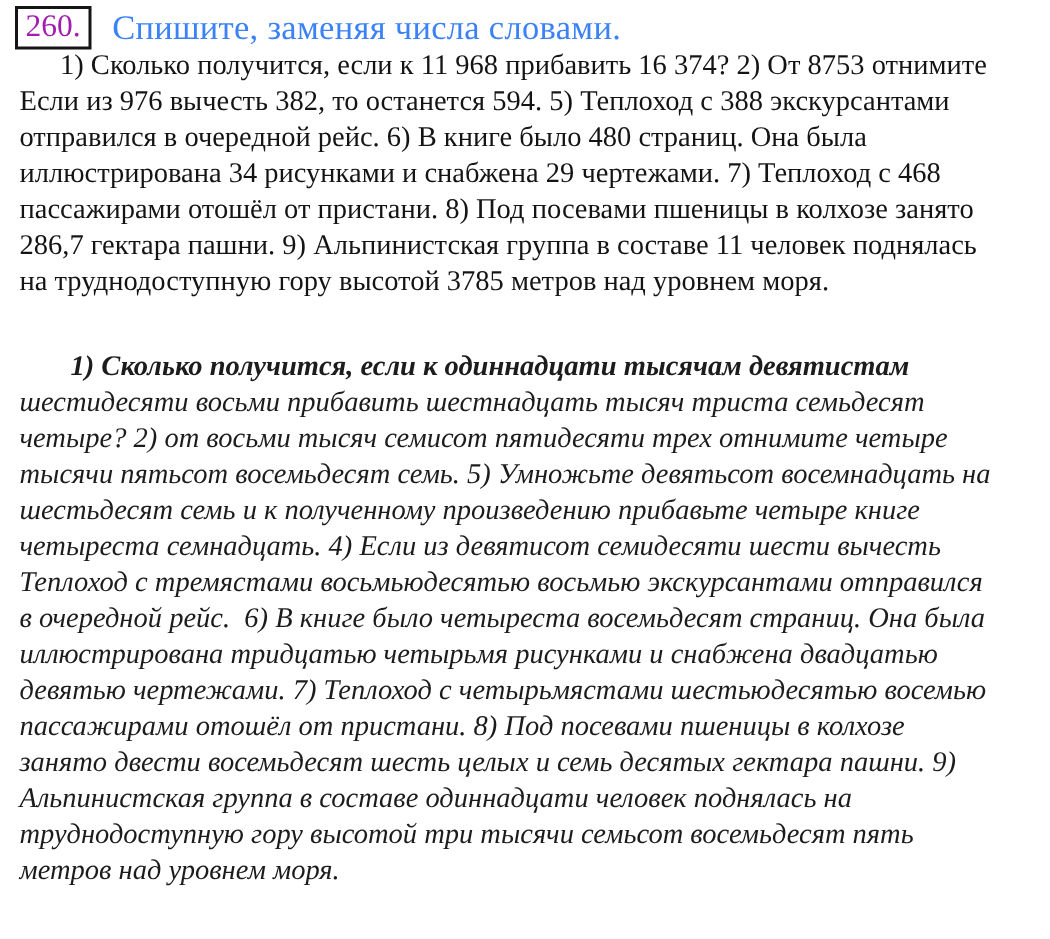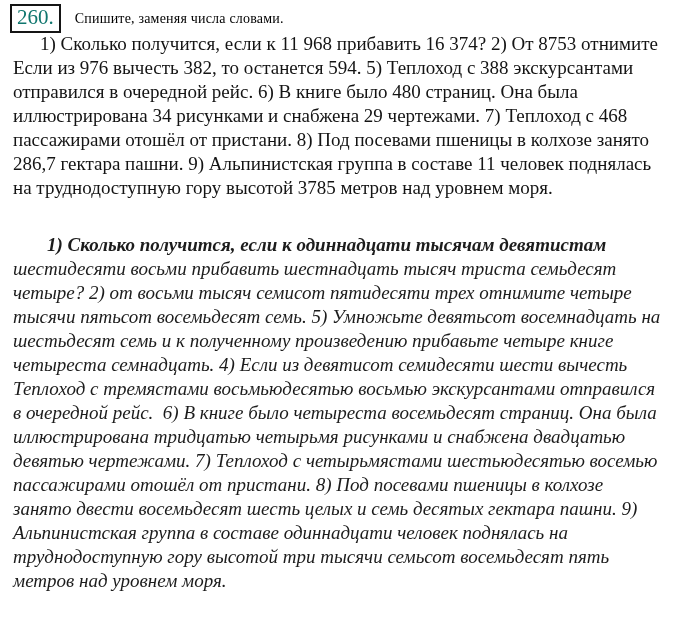--- a/index.html
+++ b/index.html
@@ -22,27 +22,27 @@
     top: 4px;
     display: flex;
     align-items: center;
   }
   .num-box {
     display: inline-block;
     border: 2px solid #151515;
     padding: 0 5px 2px 5px;
     font-size: 21px;
     line-height: 23px;
-    color: #0f766e;
+    color: #a21caf;
     background: #ffffff;
   }
   .instruction {
     margin-left: 14px;
-    font-size: 14px;
-    color: #000000;
+    font-size: 23px;
+    color: #3b82f6;
     letter-spacing: 0.2px;
   }
   .para {
     position: absolute;
     left: 13px;
     width: 696px;
   }
   .para .line {
     white-space: pre;  
   }

